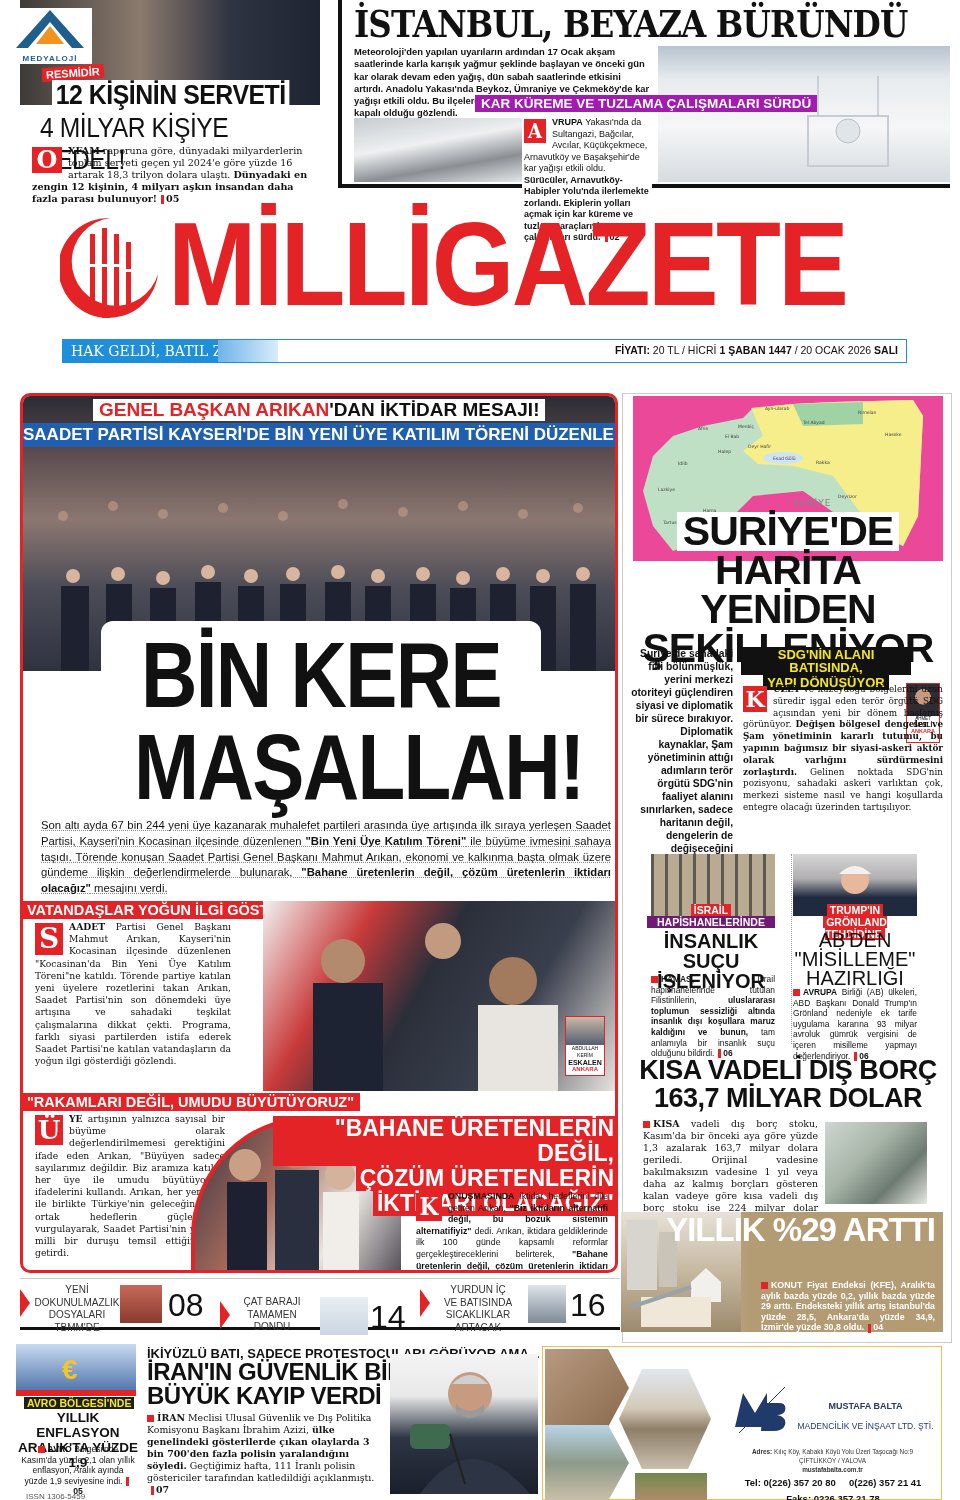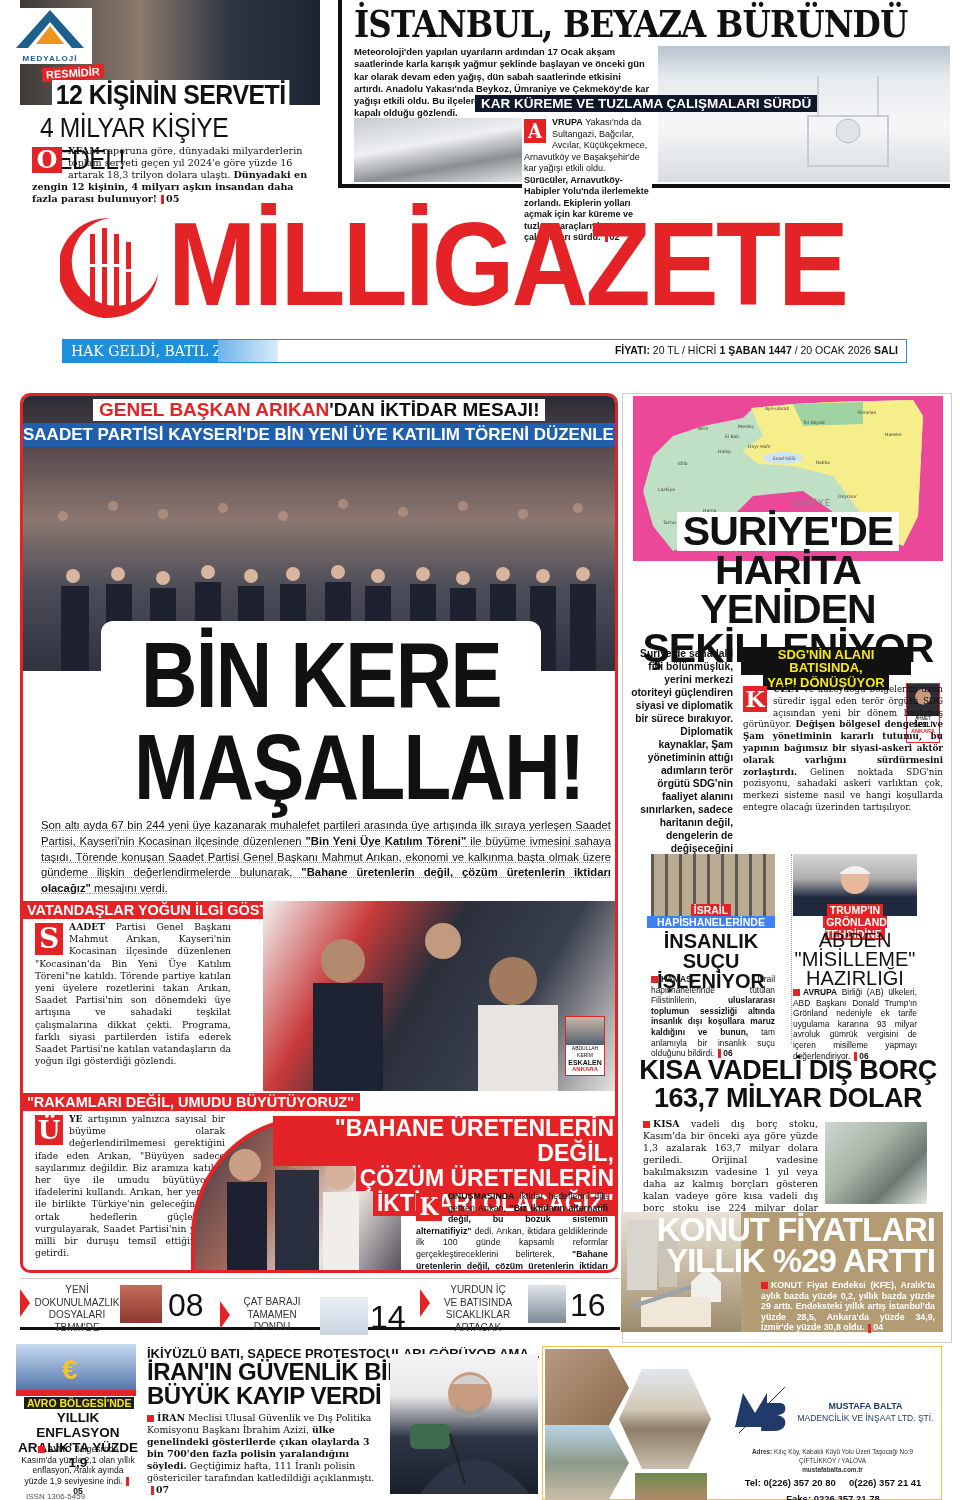--- a/index.html
+++ b/index.html
@@ -50,21 +50,21 @@
   <div class="abs cond" style="left:12px;top:46px;width:296px;font-size:9.4px;line-height:12.3px;font-weight:700">Meteoroloji'den yapılan uyarıların ardından 17 Ocak akşam saatlerinde karla karışık yağmur şeklinde başlayan ve önceki gün kar olarak devam eden yağış, dün sabah saatlerinde etkisini artırdı. Anadolu Yakası'nda Beykoz, Ümraniye ve Çekmeköy'de kar yağışı etkili oldu. Bu ilçelerdeki bazı bölgelerde ara sokakların kapalı olduğu gözlendi.</div>
   <div class="abs" style="left:316px;top:46px;width:292px;height:136px;background:linear-gradient(180deg,#b8c4cf 0%,#e8ecef 25%,#f5f6f7 60%,#d7dce0 100%)">
     <svg width="292" height="136">
         <rect x="150" y="70" width="80" height="50" fill="none" stroke="#c5ccd3" stroke-width="2"></rect>
         <circle cx="190" cy="85" r="12" fill="#e0e5ea" stroke="#b8c0c8"></circle>
         <line x1="160" y1="30" x2="160" y2="70" stroke="#aab3bc"></line>
         <line x1="220" y1="30" x2="220" y2="70" stroke="#aab3bc"></line>
       </svg>
   </div>
   <div class="abs" style="left:12px;top:118px;width:170px;height:64px;background:linear-gradient(170deg,#c6ccd1 0%,#eef0f2 40%,#8b8f94 70%,#e5e8ea 100%)"></div>
-  <div class="abs cond" style="left:133px;top:95px;background:#0f172a;color:#fff;font-weight:700;font-size:13.5px;padding:1px 6px;white-space:nowrap">KAR KÜREME VE TUZLAMA ÇALIŞMALARI SÜRDÜ</div>
+  <div class="abs cond" style="left:133px;top:95px;background:#a21caf;color:#fff;font-weight:700;font-size:13.5px;padding:1px 6px;white-space:nowrap">KAR KÜREME VE TUZLAMA ÇALIŞMALARI SÜRDÜ</div>
   <div class="abs cond" style="left:180px;top:117px;width:130px;font-size:9px;line-height:11.5px;background:#fff;padding-left:2px">
     <span class="drop" style="width:22px;height:24px;font-size:20px;line-height:24px">A</span><b>VRUPA</b><span> Yakası'nda da Sultangazi, Bağcılar, Avcılar, Küçükçekmece, Arnavutköy ve Başakşehir'de kar yağışı etkili oldu. </span><b>Sürücüler, Arnavutköy-Habipler Yolu'nda ilerlemekte zorlandı. Ekiplerin yolları açmak için kar küreme ve tuzlama araçlarıyla çalışmaları sürdü.</b><span class="pg"></span><b>02</b>
   </div>
 </section>
 
 <header id="mast" class="abs">
   <svg class="abs" style="left:0;top:6px" width="100" height="112" viewBox="0 0 100 112">
     <path d="M50 4 A50 50 0 1 0 98 60 A44 44 0 1 1 50 4Z" fill="#e42326"></path>
     <g fill="#e42326">
         <rect x="30" y="20" width="5" height="80"></rect>
@@ -273,21 +273,21 @@
     <div class="b" style="font-size:6.5px">SESLİ</div>
     <div class="b red" style="font-size:5.5px">ANKARA</div>
   </div>
   <div class="abs serif" style="left:120px;top:290px;width:200px;font-size:8.8px;line-height:11.8px;text-align:justify">
     <span class="drop" style="width:24px;height:26px;font-size:22px;line-height:26px">K</span><b>UZEY</b><span> ve kuzeydoğu bölgelerini uzun süredir işgal eden terör örgütü SDG açısından yeni bir dönem başlamış görünüyor. </span><b>Değişen bölgesel dengeler ve Şam yönetiminin kararlı tutumu, bu yapının bağımsız bir siyasi-askeri aktör olarak varlığını sürdürmesini zorlaştırdı.</b><span> Gelinen noktada SDG'nin pozisyonu, sahadaki askeri varlıktan çok, merkezi sisteme nasıl ve hangi koşullarda entegre olacağı üzerinden tartışılıyor.</span>
   </div>
 
   <div class="abs" style="left:8px;top:460px;width:160px;height:190px">
     <div class="abs" style="left:20px;top:0;width:124px;height:62px;background:repeating-linear-gradient(90deg,#5e5a52 0 3px,#b8ab92 3px 14px)"></div>
     <div class="abs cond" style="left:0;top:50px;width:160px;text-align:center;font-size:10.5px;line-height:12px;font-weight:700;color:#fff">
-      <span style="background:#e42326;padding:0 3px">İSRAİL</span><br><span style="background:#3b82f6;padding:0 10px">HAPİSHANELERİNDE</span>
+      <span style="background:#e42326;padding:0 3px">İSRAİL</span><br><span style="background:#701a75;padding:0 10px">HAPİSHANELERİNDE</span>
     </div>
     <div class="abs cond" style="left:0;top:77px;width:160px;text-align:center;font-size:20px;line-height:20px;font-weight:700">
       <div>İNSANLIK</div>
         <div>SUÇU İŞLENİYOR</div>
     </div>
     <div class="abs cond" style="left:20px;top:120px;width:124px;font-size:8.4px;line-height:10.6px;text-align:justify">
       <span class="sq"></span><b>HAMAS,</b><span> İsrail hapishanelerinde tutulan Filistinlilerin, </span><b>uluslararası toplumun sessizliği altında insanlık dışı koşullara maruz kaldığını ve bunun,</b><span> tam anlamıyla bir insanlık suçu olduğunu bildirdi.</span><span class="pg"></span><b>06</b>
     </div>
   </div>
   <div class="abs" style="left:168px;top:460px;height:190px;border-left:1px dotted #999"></div>
@@ -328,21 +328,20 @@
     <div class="abs" style="left:0;top:0;width:120px;height:120px;background:linear-gradient(180deg,#e7e2d8 0%,#c5b89f 50%,#9d8a6c 100%)">
       <svg width="120" height="120">
           <rect x="6" y="8" width="30" height="70" fill="#d8d5cf"></rect>
           <rect x="38" y="20" width="18" height="55" fill="#c9c3b8"></rect>
           <polygon points="70,70 85,56 100,70 100,90 70,90" fill="#f2f0ec"></polygon>
           <rect x="20" y="85" width="70" height="30" fill="#efe7d7"></rect>
           <line x1="10" y1="95" x2="70" y2="75" stroke="#9aa2aa" stroke-width="4"></line>
         </svg>
     </div>
     <div class="abs cond" style="right:8px;top:2px;text-align:right;font-size:33px;line-height:31px;font-weight:900;color:#fff;letter-spacing:-1px">
-      <div>KONUT FİYATLARI</div>
         <div>YILLIK %29 ARTTI</div>
     </div>
     <div class="abs cond" style="left:140px;top:68px;width:174px;font-size:8.8px;line-height:10.6px;font-weight:700;color:#fff;text-align:justify">
       <span class="sq"></span><span>KONUT Fiyat Endeksi (KFE), Aralık'ta aylık bazda yüzde 0,2, yıllık bazda yüzde 29 arttı. Endeksteki yıllık artış İstanbul'da yüzde 28,5, Ankara'da yüzde 34,9, İzmir'de yüzde 30,8 oldu.</span><span class="pg"></span><span>04</span>
     </div>
   </div>
 </aside>
 
 <section id="bottom" class="abs">
 
@@ -390,21 +389,21 @@
     <div class="abs" style="left:92px;top:126px;width:72px;height:28px;background:linear-gradient(180deg,#6d8a4d,#b48b6b)"></div>
     <div class="abs" style="left:190px;top:40px;width:56px;height:46px">
       <svg width="56" height="46" viewBox="0 0 56 46">
           <path d="M2 40 L10 6 L22 26 L34 6 L34 40 Z" fill="#1f3a6b"></path>
           <path d="M30 16 L46 16 Q54 16 52 24 Q50 28 44 28 Q54 30 52 38 Q50 44 40 44 L28 44 Z" fill="#1f3a6b"></path>
           <line x1="6" y1="46" x2="52" y2="0" stroke="#1f3a6b" stroke-width="1"></line>
         </svg>
     </div>
     <div class="abs" style="left:250px;top:54px;width:145px;text-align:center">
       <div class="b" style="font-size:9px;color:#1f3a6b">MUSTAFA BALTA</div>
-      <div class="cond" style="font-size:8.5px;color:#1f3a6b;margin-top:2px;white-space:nowrap">MADENCİLİK VE İNŞAAT LTD. ŞTİ.</div>
+      <div class="cond" style="font-size:8.5px;color:#1f3a6b;margin-top:10px;white-space:nowrap">MADENCİLİK VE İNŞAAT LTD. ŞTİ.</div>
     </div>
     <div class="abs" style="left:182px;top:100px;width:215px;text-align:center;font-size:6.4px;line-height:9px;color:#333">
       <div><b>Adres:</b> <span>Kılıç Köy, Kabaklı Köyü Yolu Üzeri Taşocağı No:9</span></div>
       <div>ÇİFTLİKKÖY / YALOVA</div>
       <div class="b">mustafabalta.com.tr</div>
     </div>
     <div class="abs" style="left:180px;top:130px;width:220px;text-align:center;font-size:9.5px;font-weight:700;white-space:pre;color:#111">Tel: 0(226) 357 20 80     0(226) 357 21 41</div>
     <div class="abs" style="left:180px;top:146px;width:220px;text-align:center;font-size:9.5px;font-weight:700;height:8px;overflow:hidden;color:#111">Faks: 0226 357 21 78</div>
   </div>
 </section>

